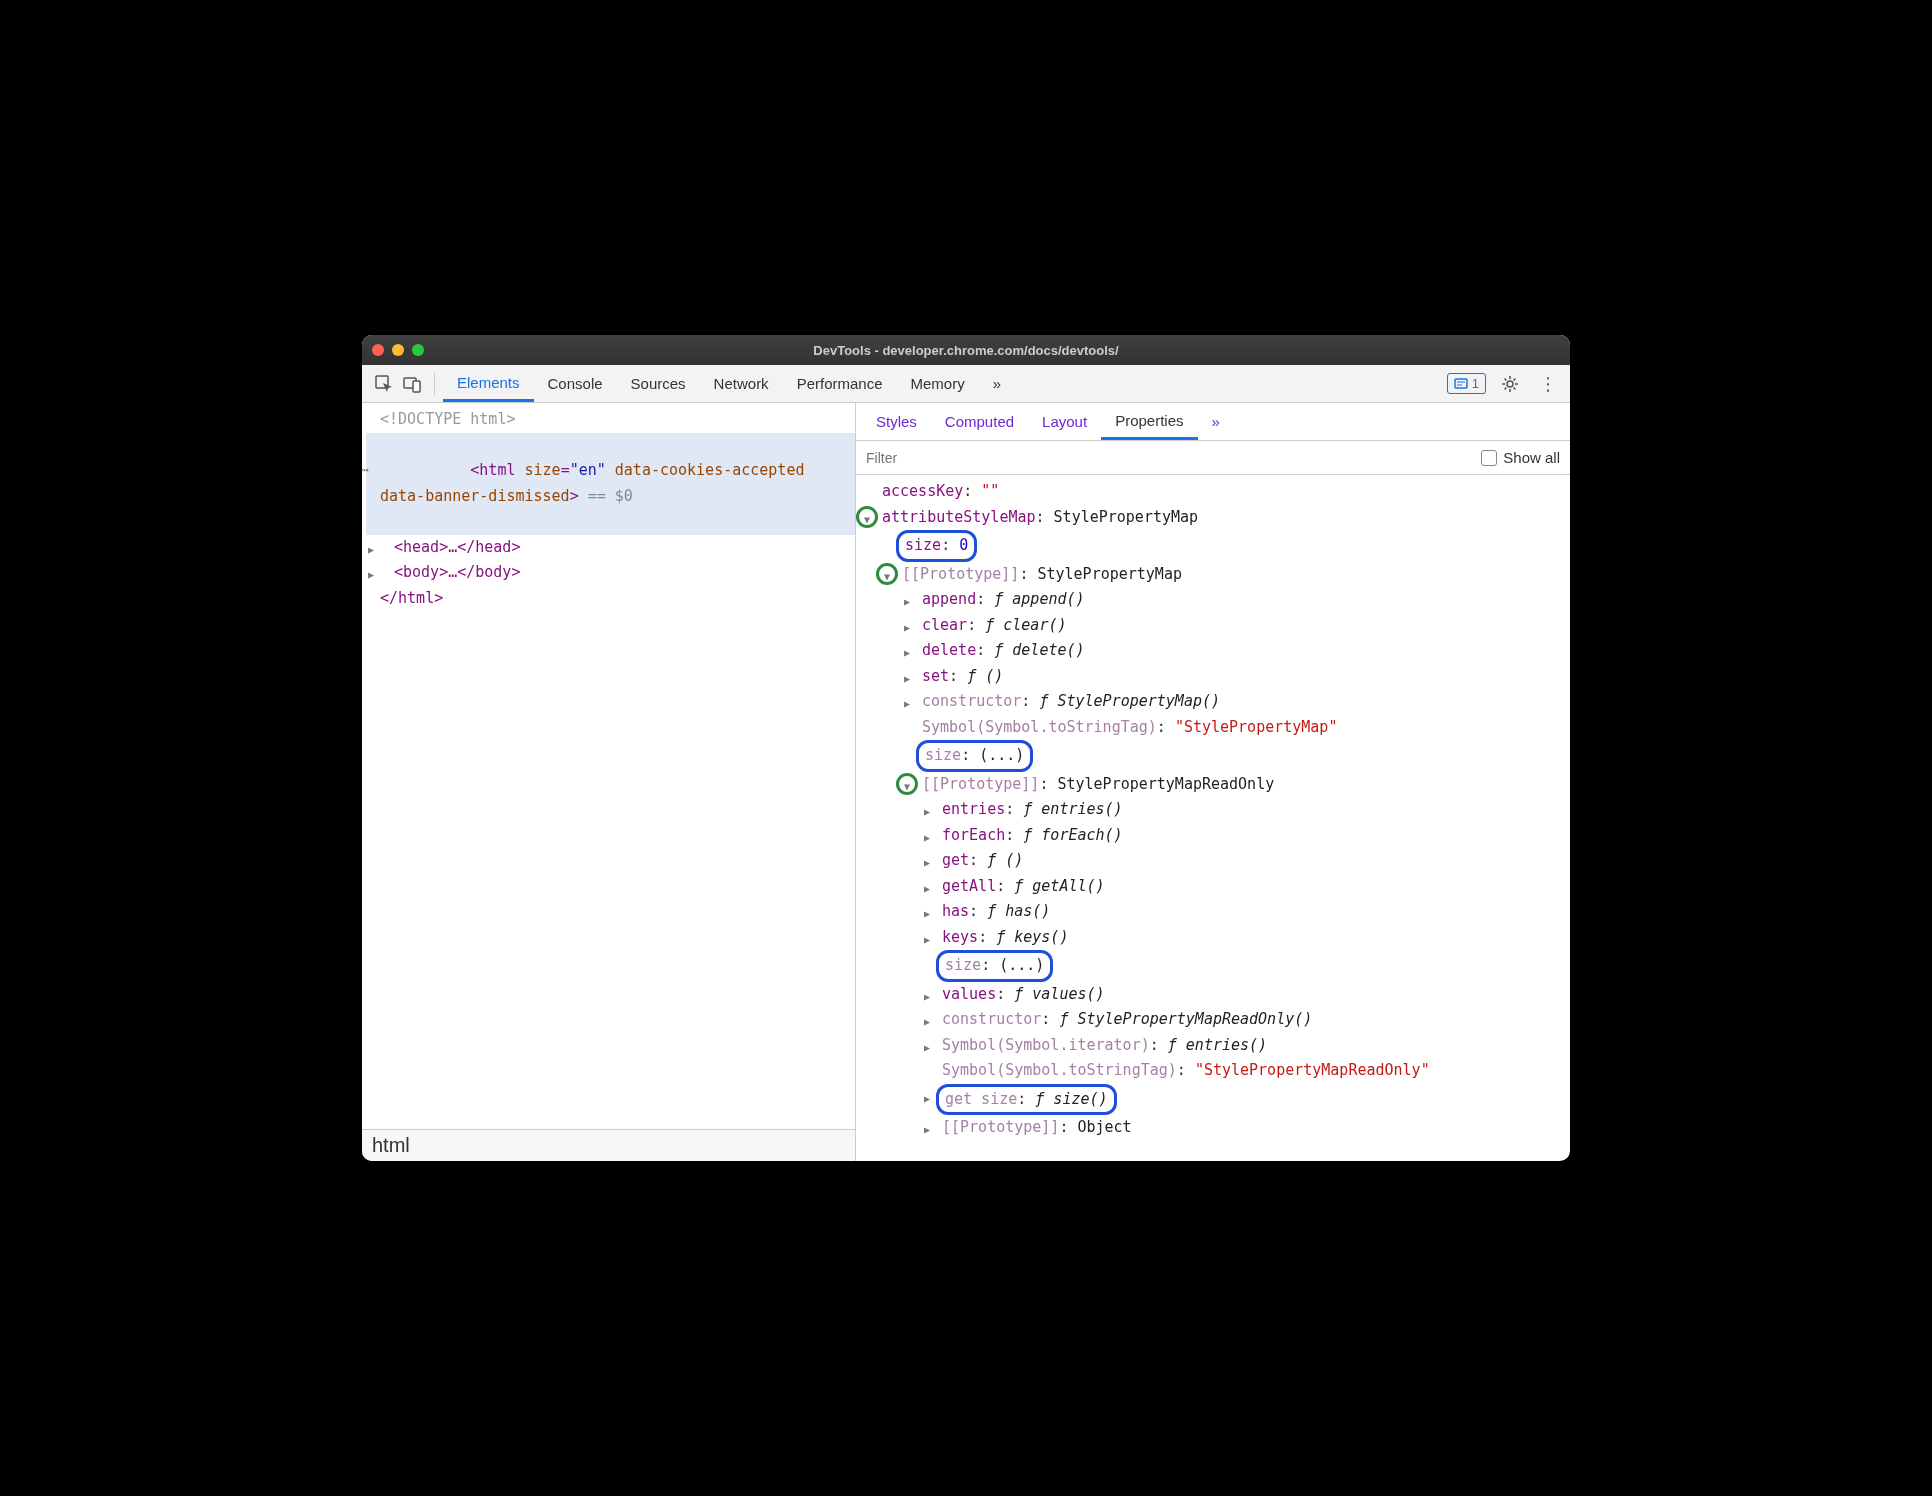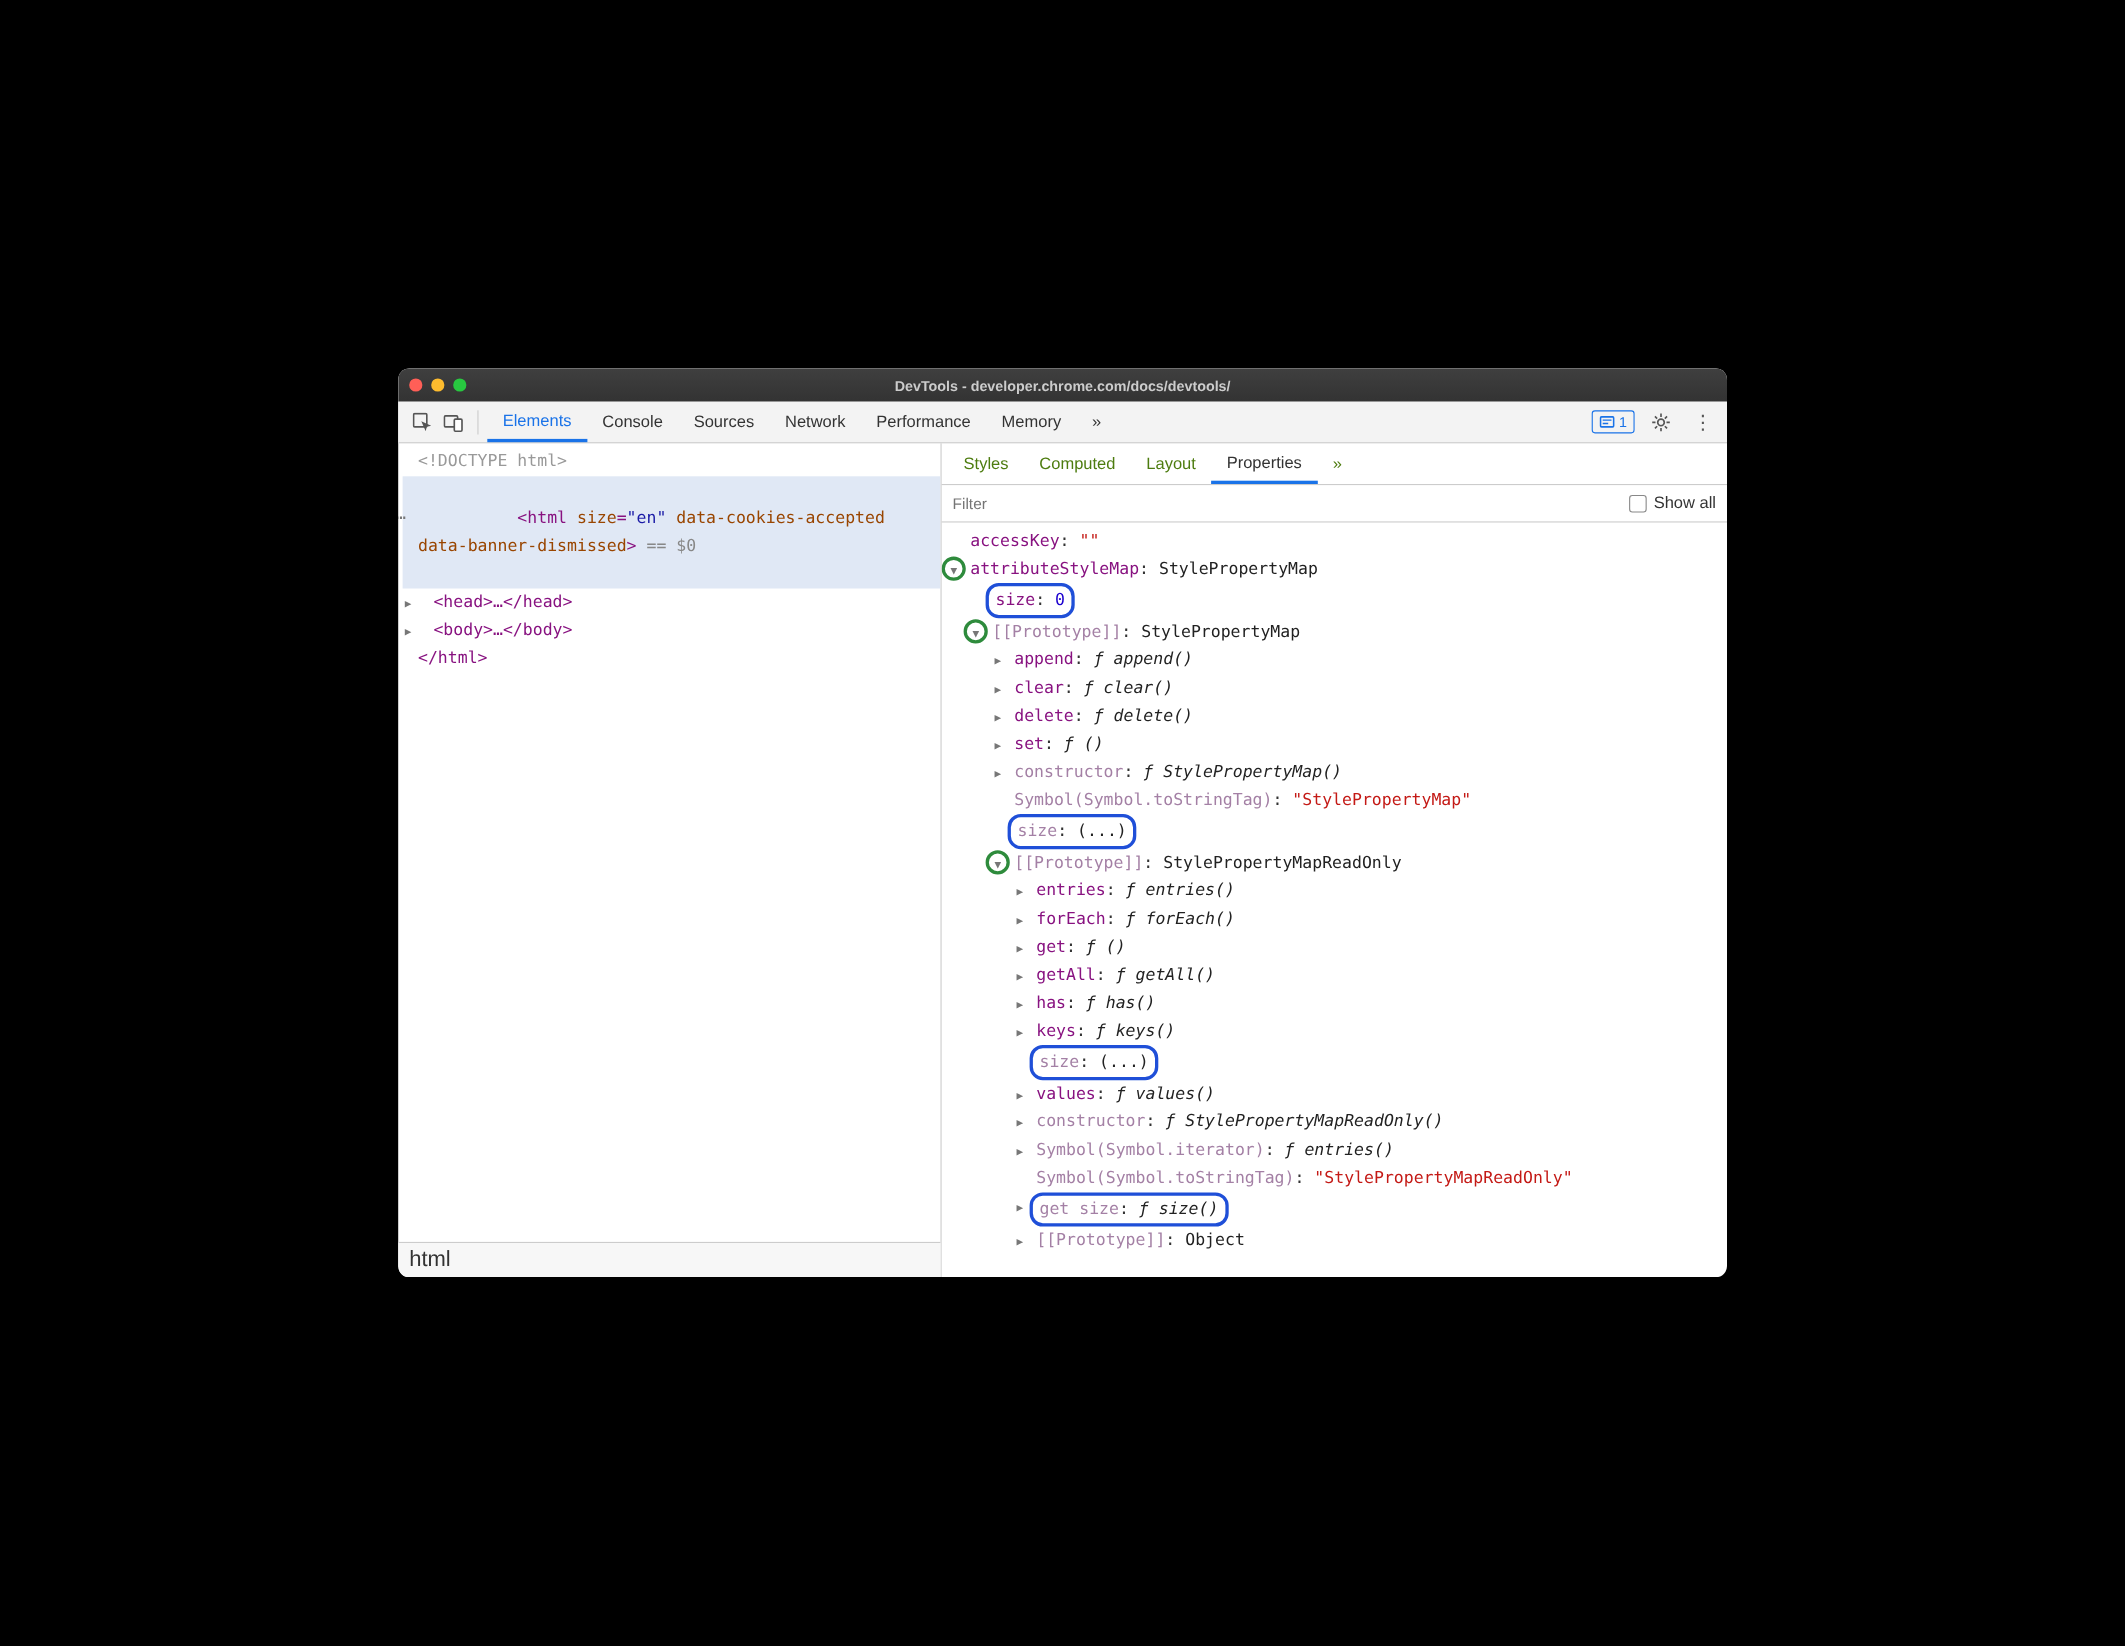--- a/index.html
+++ b/index.html
@@ -60,21 +60,21 @@
   .dom .tag { color:#881280; }
   .dom .attr-name { color:#994500; }
   .dom .attr-val { color:#1a1aa6; }
   .dom .sel { background:#e0e8f5; }
   .dom .arrow::before { content:"▶"; font-size:10px; color:#777; position:absolute; left:2px; top:6px; }
   .dom .ellipsis { color:#777; position:absolute; left:-6px; }
   .dom .eqzero { color:#888; font-family: Menlo, monospace; }
   .crumbs { border-top:1px solid #ccc; padding:4px 10px; font-size:20px; color:#333; background:#f7f7f7;}
   .right-pane { flex:1; display:flex; flex-direction:column; min-width:0;}
   .subtabs { height:38px; border-bottom:1px solid #ccc; display:flex; align-items:stretch; padding:0 6px; gap:0;}
-  .subtab { padding:0 14px; display:flex; align-items:center; font-size:15px; color:#4d7c0f; cursor:pointer;}
+  .subtab { padding:0 14px; display:flex; align-items:center; font-size:15px; color:#6d28d9; cursor:pointer;}
   .subtab.active { color:#333; border-bottom:3px solid #1a73e8; }
   .filterbar { height:34px; border-bottom:1px solid #ccc; display:flex; align-items:center; padding:0 10px; gap:10px;justify-content:space-between;}
   .filterbar input { border:none; outline:none; font-size:14px; flex:1; background:transparent; }
   .showall { display:flex; align-items:center; gap:6px; color:#333; font-size:15px;}
   .checkbox { width:16px; height:16px; border:1.5px solid #888; border-radius:3px; }
   .props { flex:1; overflow:auto; font-family: Menlo, Monaco, Consolas, monospace; font-size:15px; line-height:1.7; padding:4px 0;}
   .prop-row { position:relative; padding-left:26px; white-space:nowrap;}
   .prop-row.indent1 { padding-left:46px; }
   .prop-row.indent2 { padding-left:66px; }
   .prop-row.indent3 { padding-left:86px; }

